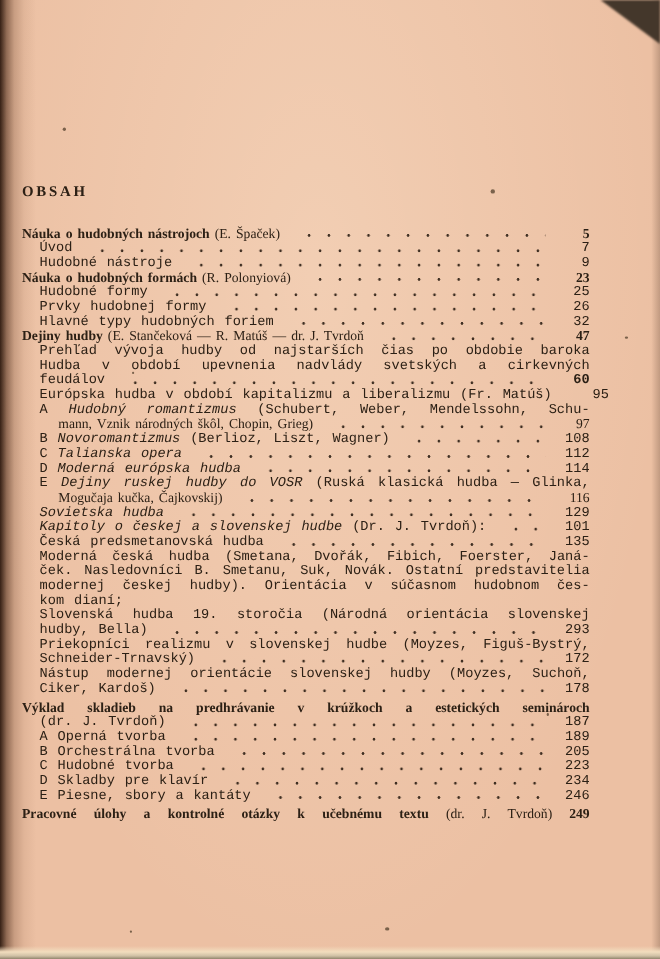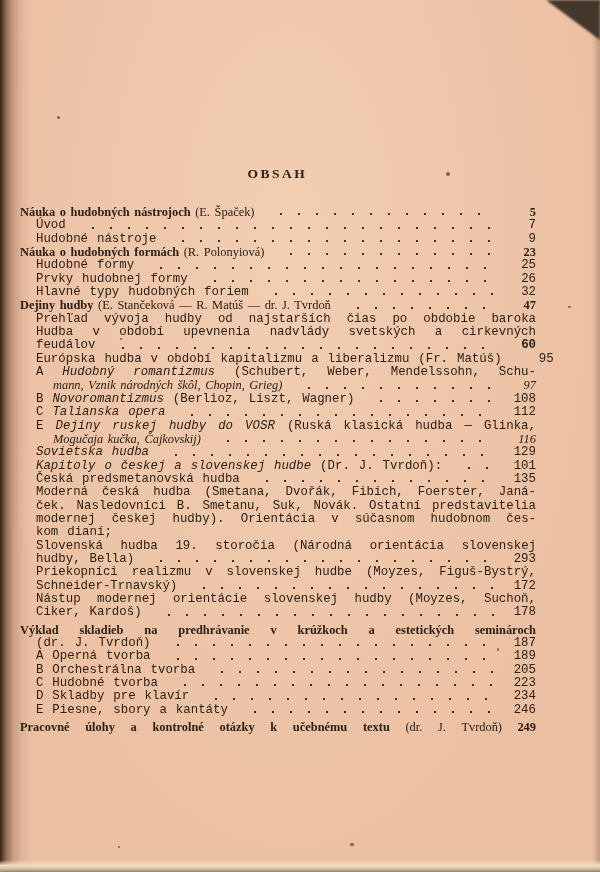--- a/index.html
+++ b/index.html
@@ -33,37 +33,36 @@
     position: absolute; left: 0; right: 0; bottom: 0; height: 12px;
     background: linear-gradient(to bottom,
       rgba(246,226,196,0) 0%, #f2ddbe 45%, #cfc0a5 75%, #8e8169 100%);
   }
 
   .speck { position: absolute; background: #53402c; border-radius: 50%; opacity: .75; }
 
   .page-title {
     position: absolute;
     top: 166px; left: 20px; width: 515px;
-    text-align: center;
     font-size: 13.5px;
     font-weight: bold;
     letter-spacing: 2.5px;
     word-spacing: 2px;
   }
 
   .toc {
     position: absolute;
     top: 206px; left: 20px; width: 516px;
     font-size: 12.4px;
     word-spacing: 1.5px;
   }
 
   .row { display: flex; align-items: flex-start; line-height: 13.35px; min-height: 13.35px; }
   .row.ind1 { padding-left: 16px; font-family: Liberation Mono, monospace; }
-  .row.ind2 { padding-left: 33px; font-style: italic; }
+  .row.ind2 { padding-left: 33px; }
   .row.gap  { margin-top: 4px; font-family: Liberation Serif, serif; }
 
   .txt { white-space: pre; }
   .txt.just {
     flex: 1 1 auto;
     white-space: normal;
     text-align: justify;
     text-align-last: justify;
   }
 
@@ -170,20 +169,25 @@
         <span class="txt"><span>B </span><span class="i">Novoromantizmus</span><span> (Berlioz, Liszt, Wagner)</span></span>
         <span class="leader"></span>
         <span class="pg">108</span>
       </div>
       <div class="row ind1">
         <span class="txt"><span>C </span><span class="i">Talianska opera</span></span>
         <span class="leader"></span>
         <span class="pg">112</span>
       </div>
       <div class="row ind1">
+        <span class="txt"><span>D </span><span class="i">Moderná európska hudba</span></span>
+        <span class="leader"></span>
+        <span class="pg">114</span>
+      </div>
+      <div class="row ind1">
         <span class="txt just"><span>E </span><span class="i">Dejiny ruskej hudby do VOSR</span><span> (Ruská klasická hudba — Glinka,</span></span>
       </div>
       <div class="row ind2">
         <span class="txt"><span>Mogučaja kučka, Čajkovskij)</span></span>
         <span class="leader"></span>
         <span class="pg">116</span>
       </div>
       <div class="row ind1">
         <span class="txt"><span class="i">Sovietska hudba</span></span>
         <span class="leader"></span>

